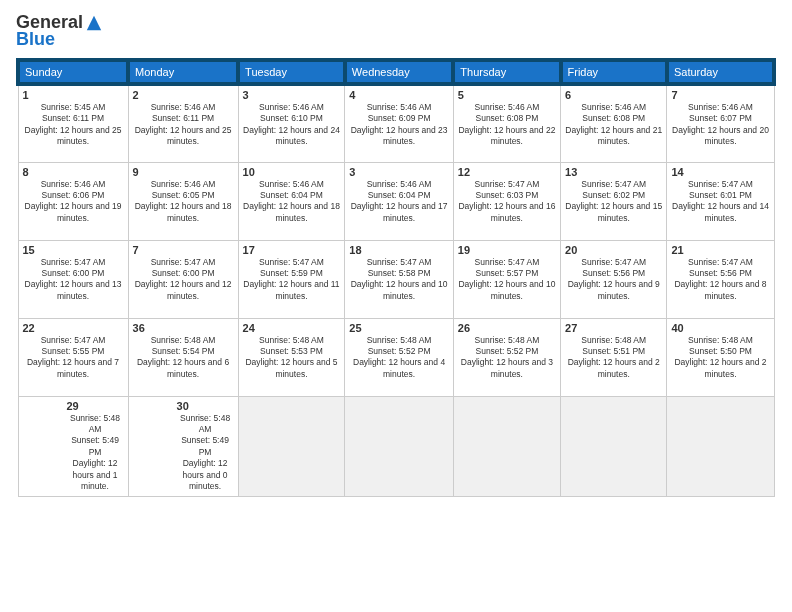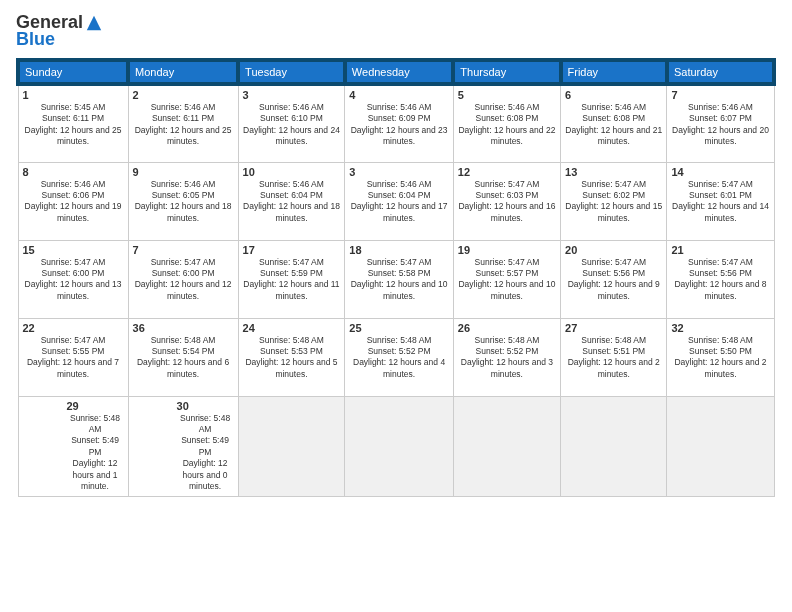--- a/index.html
+++ b/index.html
@@ -243,21 +243,21 @@
           </td>
           <td>
             <span class="day-num">26</span>
             <div class="day-info">Sunrise: 5:48 AM<br>Sunset: 5:52 PM<br>Daylight: 12 hours and 3 minutes.</div>
           </td>
           <td>
             <span class="day-num">27</span>
             <div class="day-info">Sunrise: 5:48 AM<br>Sunset: 5:51 PM<br>Daylight: 12 hours and 2 minutes.</div>
           </td>
           <td>
-            <span class="day-num">32</span>
+            <span class="day-num">40</span>
             <div class="day-info">Sunrise: 5:48 AM<br>Sunset: 5:50 PM<br>Daylight: 12 hours and 2 minutes.</div>
           </td>
         </tr>
         <tr class="last-row">
           <td>
             <span class="day-num">29</span>
             <div class="day-info">Sunrise: 5:48 AM<br>Sunset: 5:49 PM<br>Daylight: 12 hours and 1 minute.</div>
           </td>
           <td>
             <span class="day-num">30</span>

